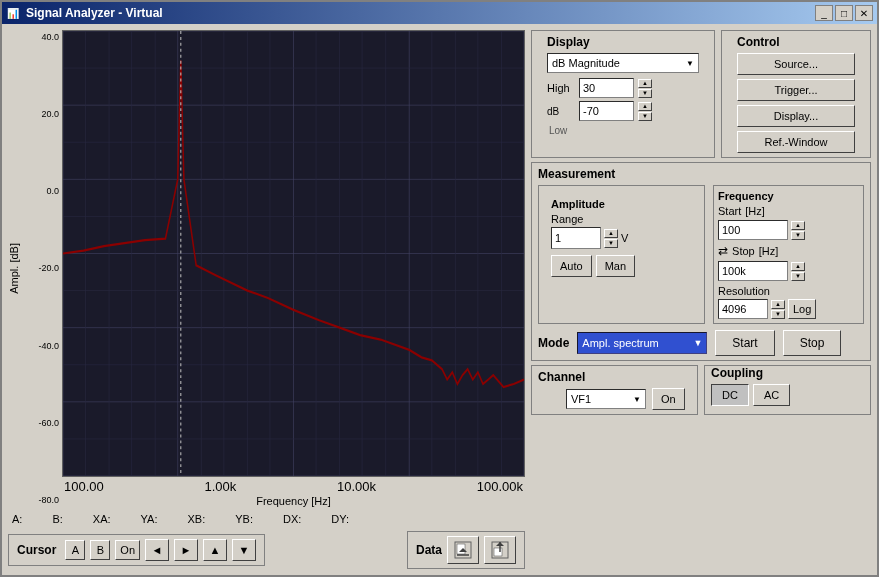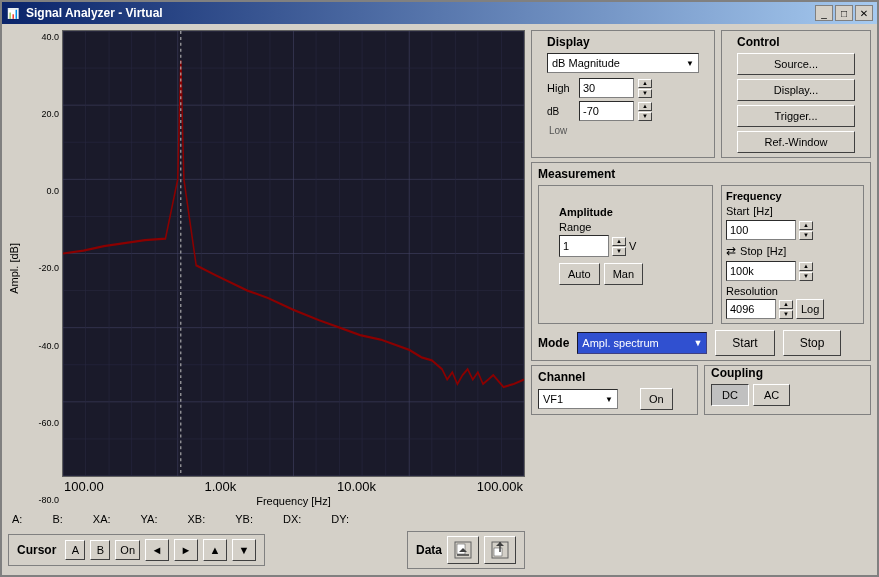--- a/index.html
+++ b/index.html
@@ -199,21 +199,21 @@
       padding: 4px 6px;
       background: #d4d0c8;
     }
     .measurement-inner {
       display: flex;
       gap: 8px;
     }
     .amplitude-box {
       flex: 1;
       border: 1px solid #808080;
-      padding: 20px;
+      padding: 12px;
     }
     .frequency-box {
       flex: 1;
       border: 1px solid #808080;
       padding: 4px;
     }
     .sub-title {
       font-weight: bold;
       font-size: 11px;
       margin-bottom: 3px;
@@ -266,21 +266,22 @@
       padding: 4px 6px;
     }
     .coupling-box {
       flex: 1;
       border: 1px solid #808080;
       padding: 0 6px;
     }
     .channel-row {
       display: flex;
       align-items: center;
-      gap: 22px;
+      gap: 6px;
+      margin-left: 28px;
     }
     .coupling-row {
       display: flex;
       gap: 4px;
     }
     .x-axis-container {
       display: flex;
       justify-content: space-between;
       font-size: 13px;
       padding: 0 2px;
@@ -546,22 +547,22 @@
           </div>
           <div style="margin-top:2px; margin-left:2px;">
             <span style="font-size:10px; color:#555;">Low</span>
           </div>
         </div>
 
         <div class="section-box control-section">
           <div class="section-title">Control</div>
           <div style="display:flex; flex-direction:column; gap:4px;">
             <button class="btn btn-wide">Source...</button>
+            <button class="btn btn-wide">Trigger...</button>
             <button class="btn btn-wide">Display...</button>
-            <button class="btn btn-wide">Trigger...</button>
             <button class="btn btn-wide">Ref.-Window</button>
           </div>
         </div>
       </div>
 
       <div class="measurement-section">
         <div class="section-label">Measurement</div>
         <div class="measurement-inner">
 
           <div class="amplitude-box">

